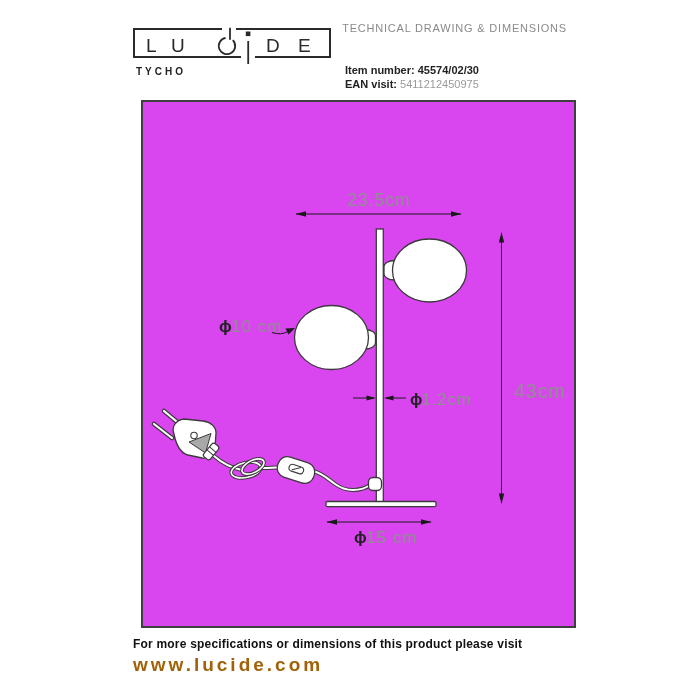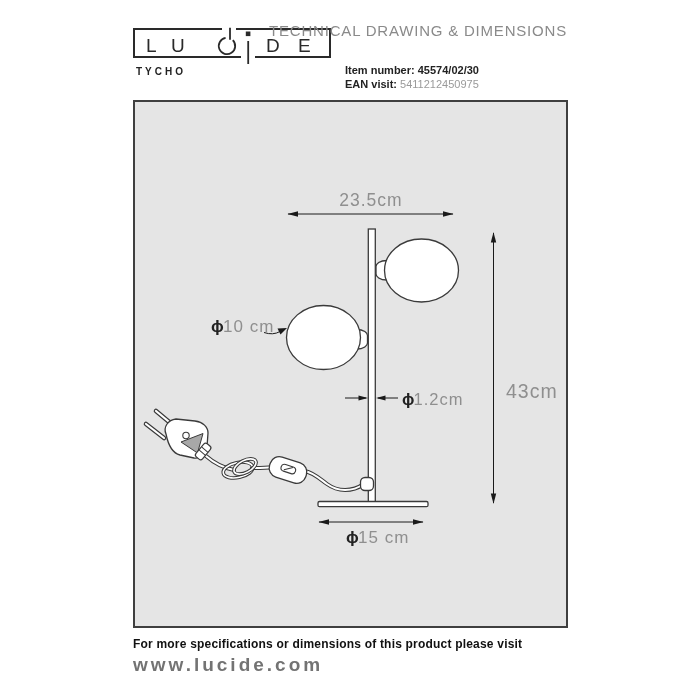--- a/index.html
+++ b/index.html
@@ -4,33 +4,33 @@
 <style>
   html,body{margin:0;padding:0;}
   body{
     width:700px;height:700px;position:relative;background:#ffffff;
     font-family:"Liberation Sans","DejaVu Sans",sans-serif;color:#1c1c1c;
     overflow:hidden;
   }
   .abs{position:absolute;}
   
   #logo{left:129px;top:24px;width:206px;height:46px;}
-  #tech-label{right:133px;top:22px;font-size:15px;letter-spacing:.8px;color:#8a8a8a;}
+  #tech-label{right:133px;top:22px;font-size:11px;letter-spacing:.8px;color:#8a8a8a;}
   #product-name{left:136px;top:66px;font-size:10px;font-weight:bold;letter-spacing:3px;color:#222;}
   #item-block{left:345px;top:64px;font-size:11px;line-height:13.5px;}
   #item-block .lbl{font-weight:bold;color:#222;}
   #item-block .val-bold{font-weight:bold;color:#222;margin-top:7px;}
   #item-block .val-grey{color:#9a9a9a;}
   
-  #frame{left:133px;top:100px;width:431px;height:524px;border:2px solid #3f3f3f;background:#e5e5e5;}
+  #frame{left:141px;top:100px;width:431px;height:524px;border:2px solid #3f3f3f;background:#d946ef;}
   #frame svg{display:block;}
   
   #footer{left:133px;top:637px;}
   #footer-line{font-size:12px;font-weight:bold;color:#111;letter-spacing:.2px;}
-  #footer-site{font-size:19px;font-weight:bold;color:#737373;letter-spacing:3px;margin-top:3px;}
+  #footer-site{font-size:19px;font-weight:bold;color:#a16207;letter-spacing:3px;margin-top:3px;}
   text{font-family:"Liberation Sans","DejaVu Sans",sans-serif;}
   .dimtxt{fill:#8f8f8f;letter-spacing:1px;}
   .phitxt{fill:#222;font-weight:600;}
 </style>
 </head>
 <body>
 
 <svg id="logo" class="abs" viewBox="129 24 206 46" aria-label="LUCiDE">
   <g stroke="#2a2a2a" stroke-width="2" fill="none">
     <path d="M133,29 H222 M236,29 H331"></path>

